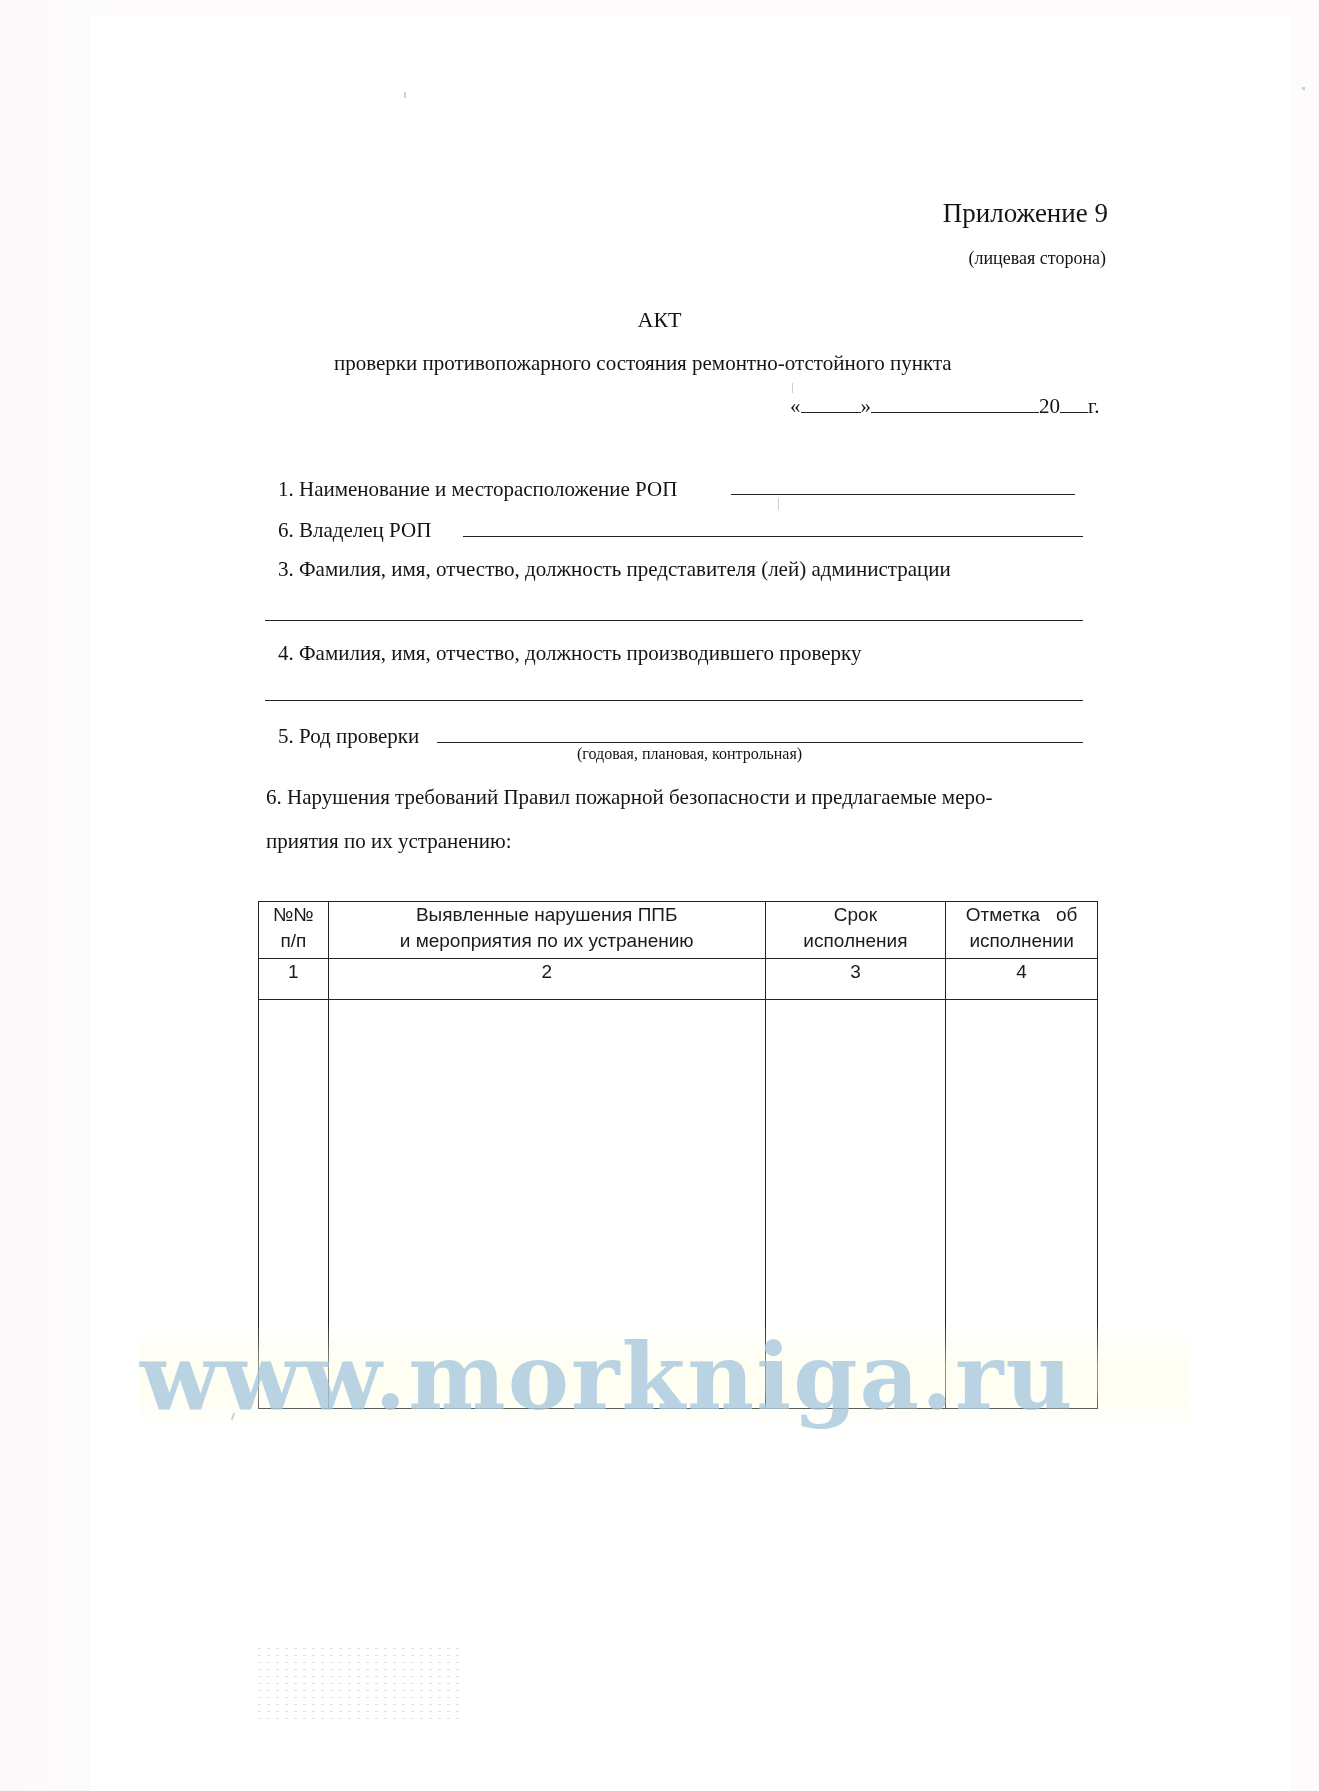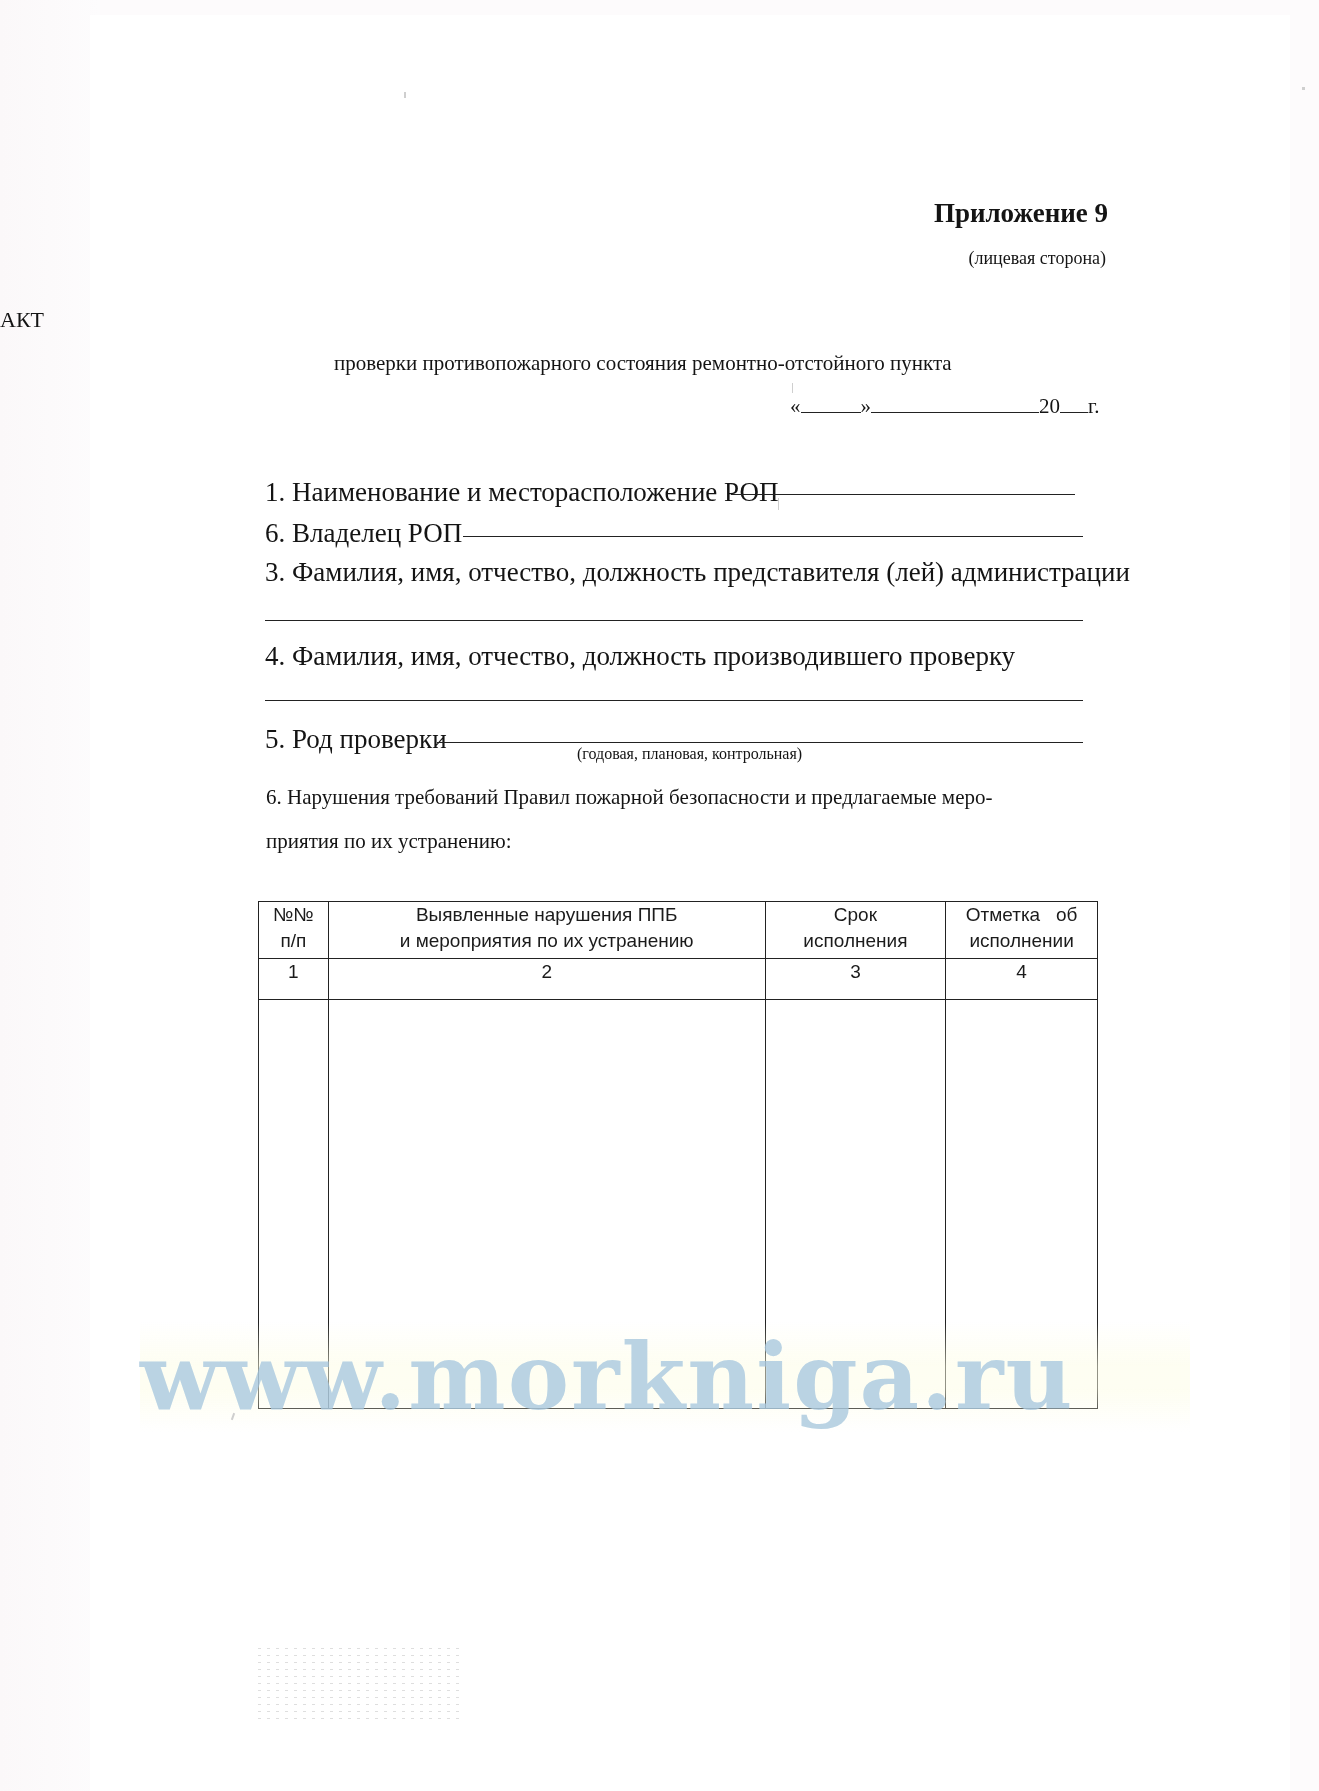--- a/index.html
+++ b/index.html
@@ -12,29 +12,29 @@
   .page-shade-left {
     position:absolute; left:0; top:0; width:100px; height:1791px;
     background:linear-gradient(90deg,#fbf8f9,#fdfcfd);
   }
   .page-sheet {
     position:absolute; left:90px; top:15px; width:1200px; height:1776px;
     background:#ffffff;
   }
   .abs { position:absolute; white-space:nowrap; }
 
-  .appendix-title { font-weight:bold; font-size:27px; right:211px; top:198px; }
+  .appendix-title { font-weight:normal; font-size:27px; right:211px; top:198px; }
   .appendix-sub { font-size:18px; right:213px; top:248px; }
 
-  .act-title { font-size:22px; left:0; width:1319px; text-align:left; top:307px; }
+  .act-title { font-size:22px; left:0; width:1319px; text-align:center; top:307px; }
   .act-sub { font-size:21px; left:334px; top:351px; }
   .date-line { font-size:21px; left:790px; top:390px; }
   .date-line .blank { display:inline-block; border-bottom:1.5px solid #222; height:1.05em; vertical-align:baseline; }
 
-  .field { font-size:27px; left:265px; }
+  .field { font-size:21px; left:278px; }
   .rule {
     position:absolute; height:0; border-top:1.6px solid #222;
   }
   .hint { font-size:16px; left:577px; top:745px; }
   .para { font-size:21px; left:266px;font-family:Liberation Serif, serif; }
 
   table.violations {
     position:absolute; left:258px; top:901px; width:840px;
     border-collapse:collapse;
     font-family:"Liberation Sans", "DejaVu Sans", sans-serif;

